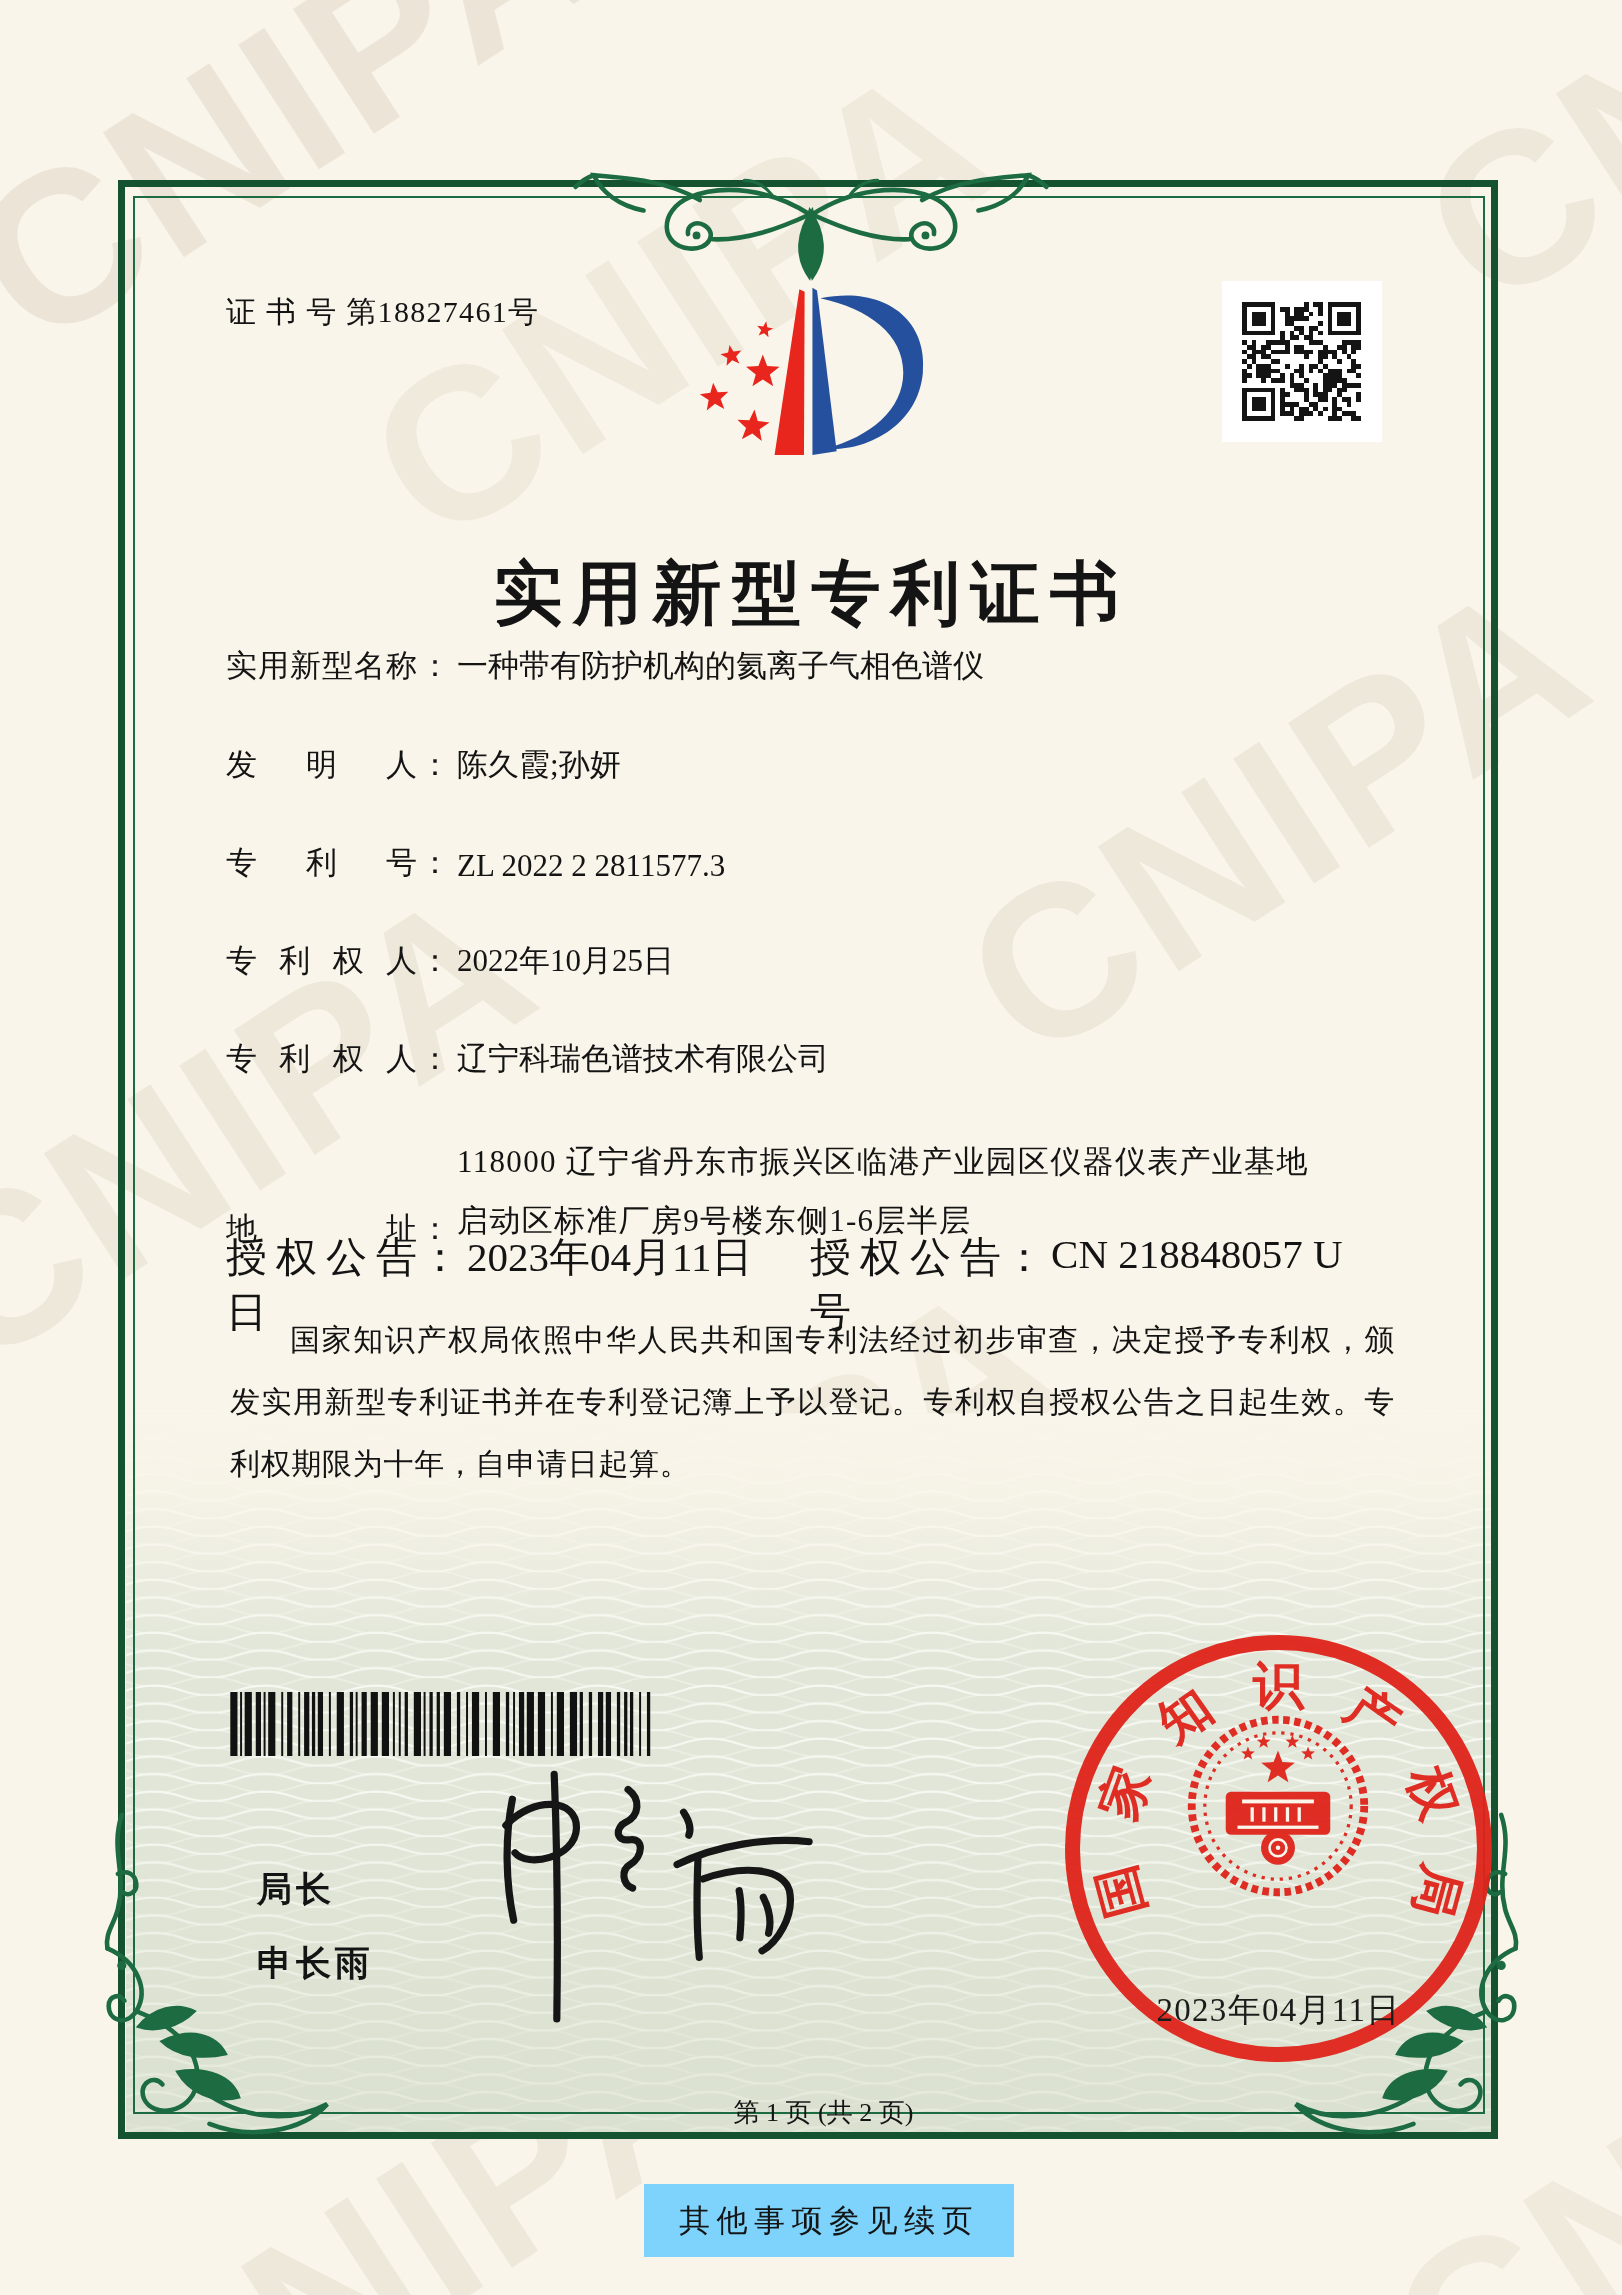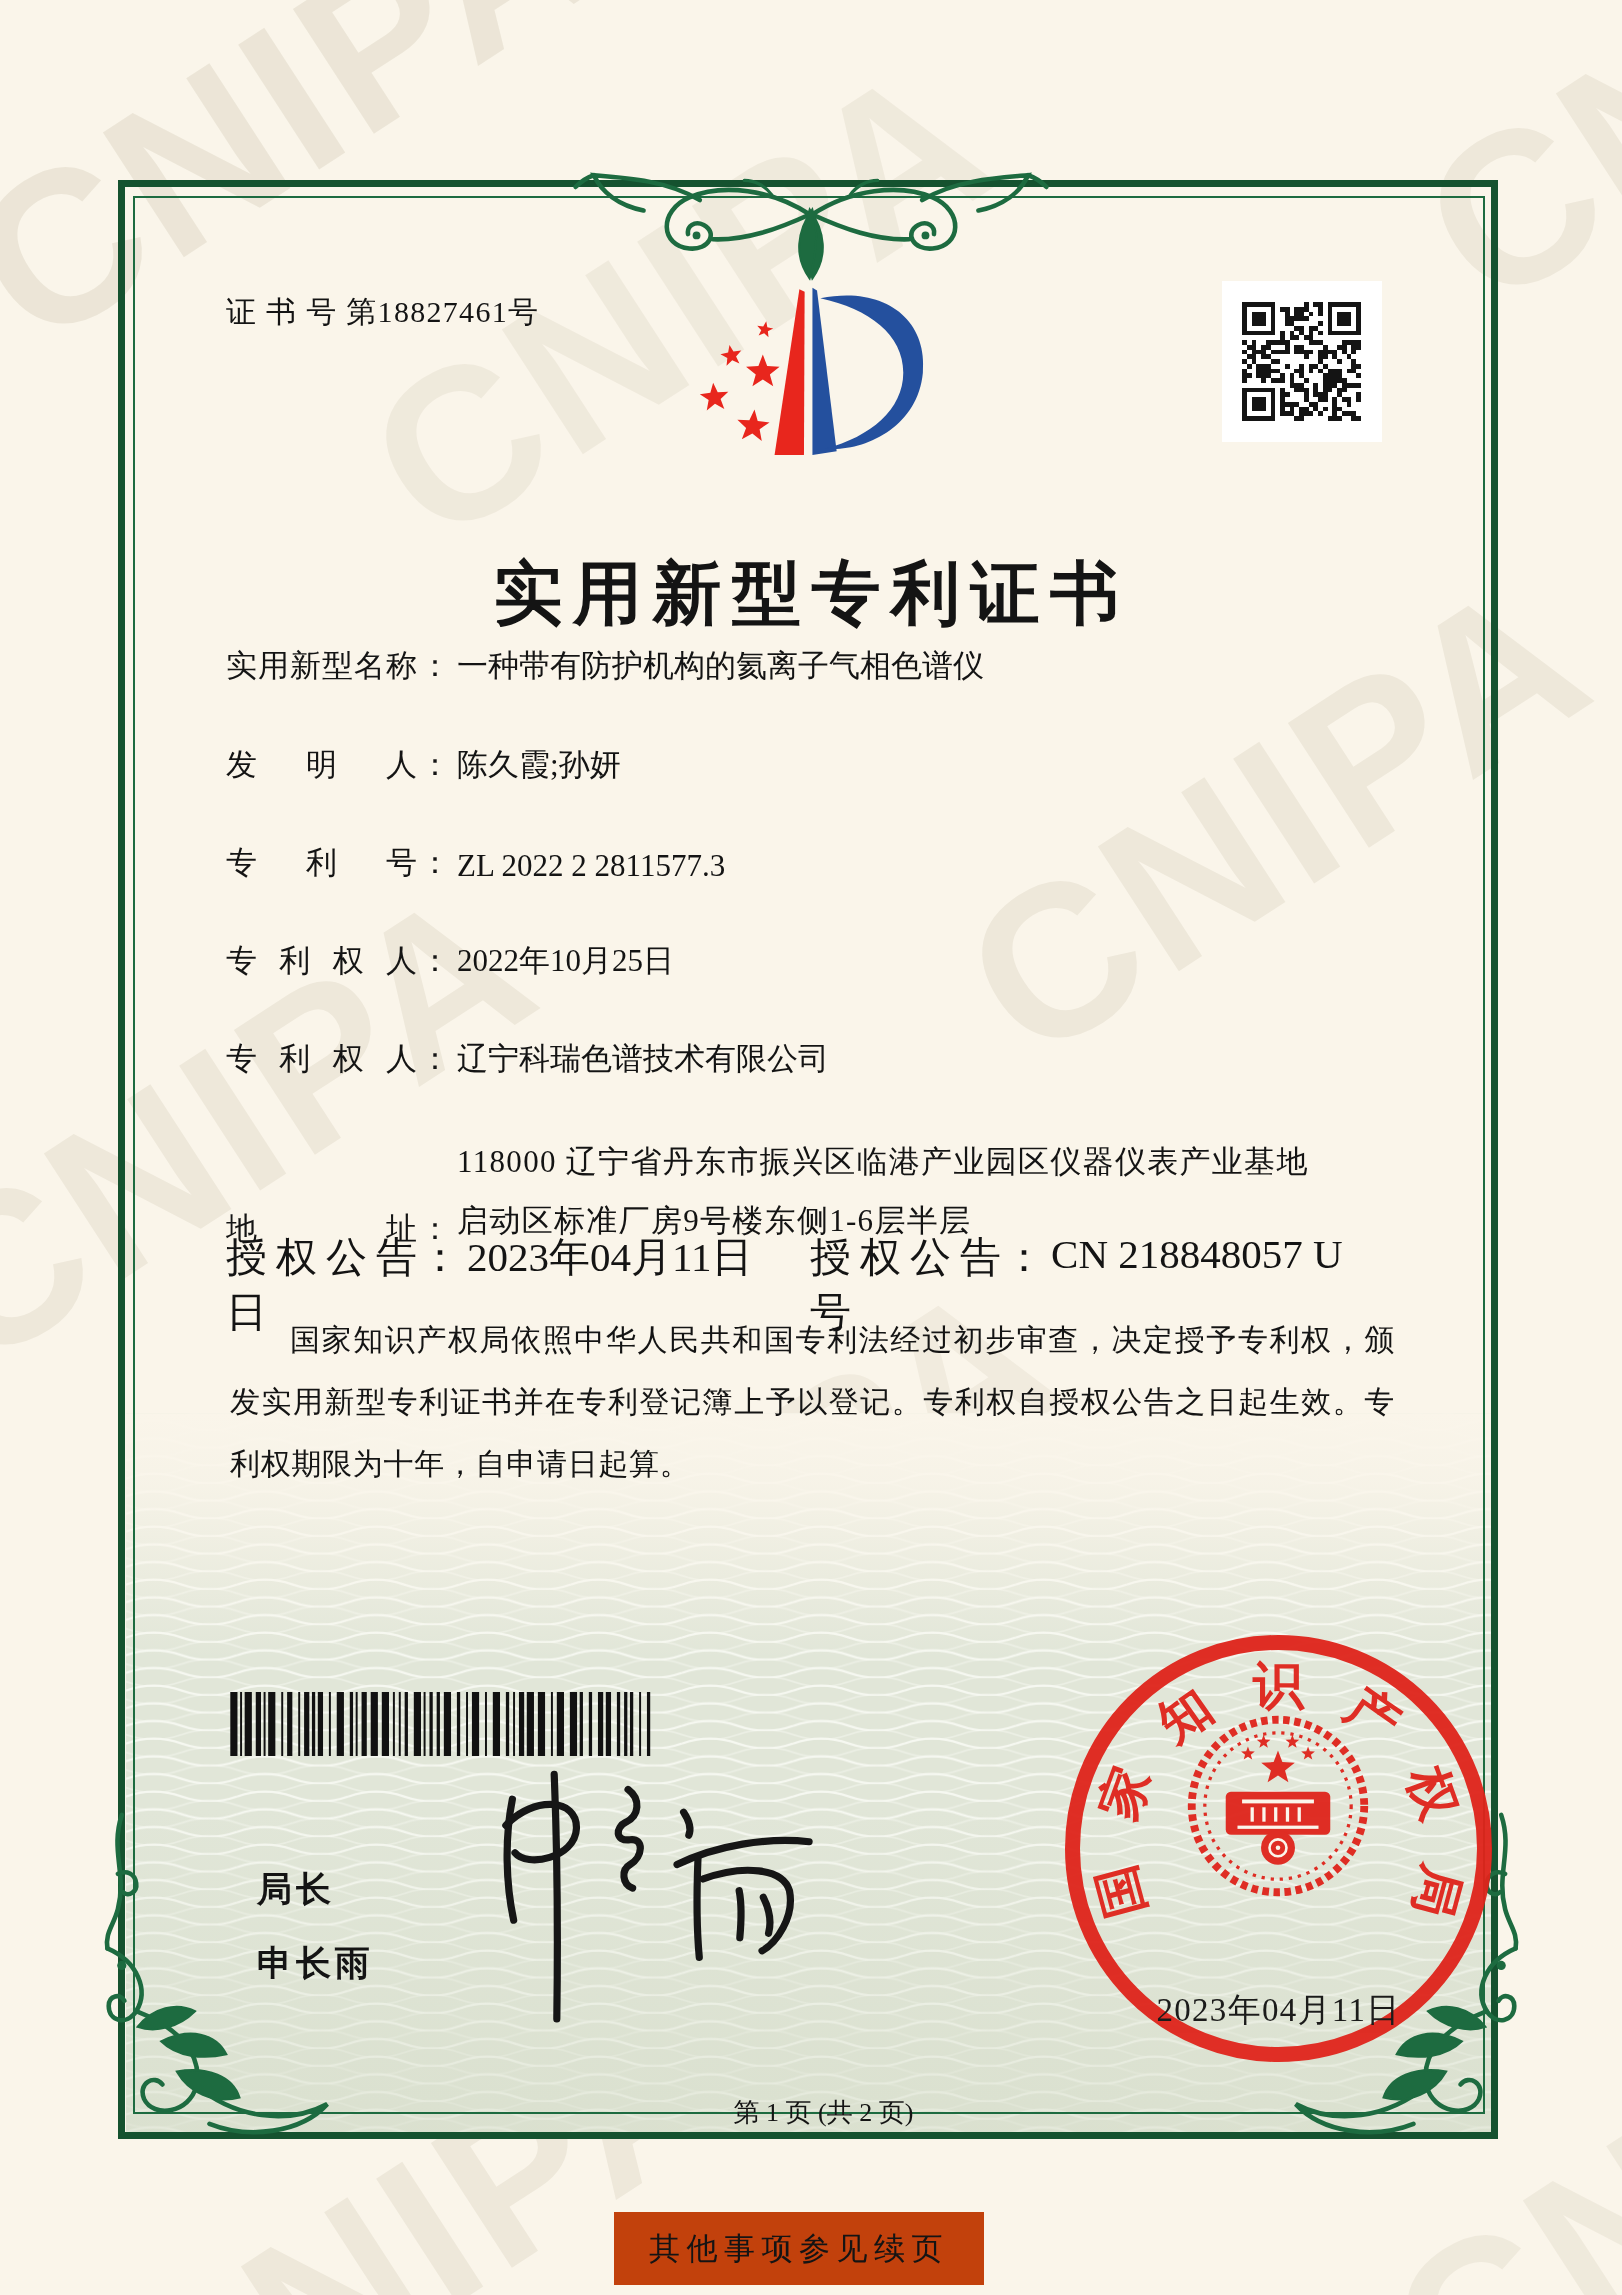--- a/index.html
+++ b/index.html
@@ -37,22 +37,22 @@
   
   .seal{position:absolute;left:1065px;top:1635px;width:427px;height:427px;opacity:.95;}
   .seal-ring{position:absolute;left:0;top:0;width:397px;height:397px;border:15px solid #df241b;
              border-radius:50%;}
   .seal-char{position:absolute;left:50%;top:50%;font-size:51px;font-weight:700;color:#df241b;
              font-family:"Liberation Serif",serif;}
   .seal-date{position:absolute;left:34px;top:353px;width:359px;text-align:center;
              font-size:33px;color:#111;letter-spacing:1.3px;}
   
   .page-info{position:absolute;left:0;top:2095px;width:1623px;text-align:center;font-size:26px;padding-left:12px;}
-  .note-strip{position:absolute;left:614px;top:2184px;width:370px;height:73px;background:#c2410c;
-              text-align:center;line-height:73px;font-size:31px;letter-spacing:6.5px;margin-top:28px;}
+  .note-strip{position:absolute;left:644px;top:2184px;width:370px;height:73px;background:#7dd3fc;
+              text-align:center;line-height:73px;font-size:31px;letter-spacing:6.5px;}
   .qr-box{position:absolute;left:1222px;top:281px;width:160px;height:161px;background:#ffffff;}
 </style>
 </head>
 <body>
 
 <div class="page">
 
   <div id="wm-layer" class="abs" style="left:0;top:0;width:1623px;height:2295px;">
       <div class="wm" style="left: -59px; top: -19.6px; opacity: 0.14;">CNIPA</div>
       <div class="wm" style="left: 340px; top: 177px; opacity: 0.1;">CNIPA</div>

